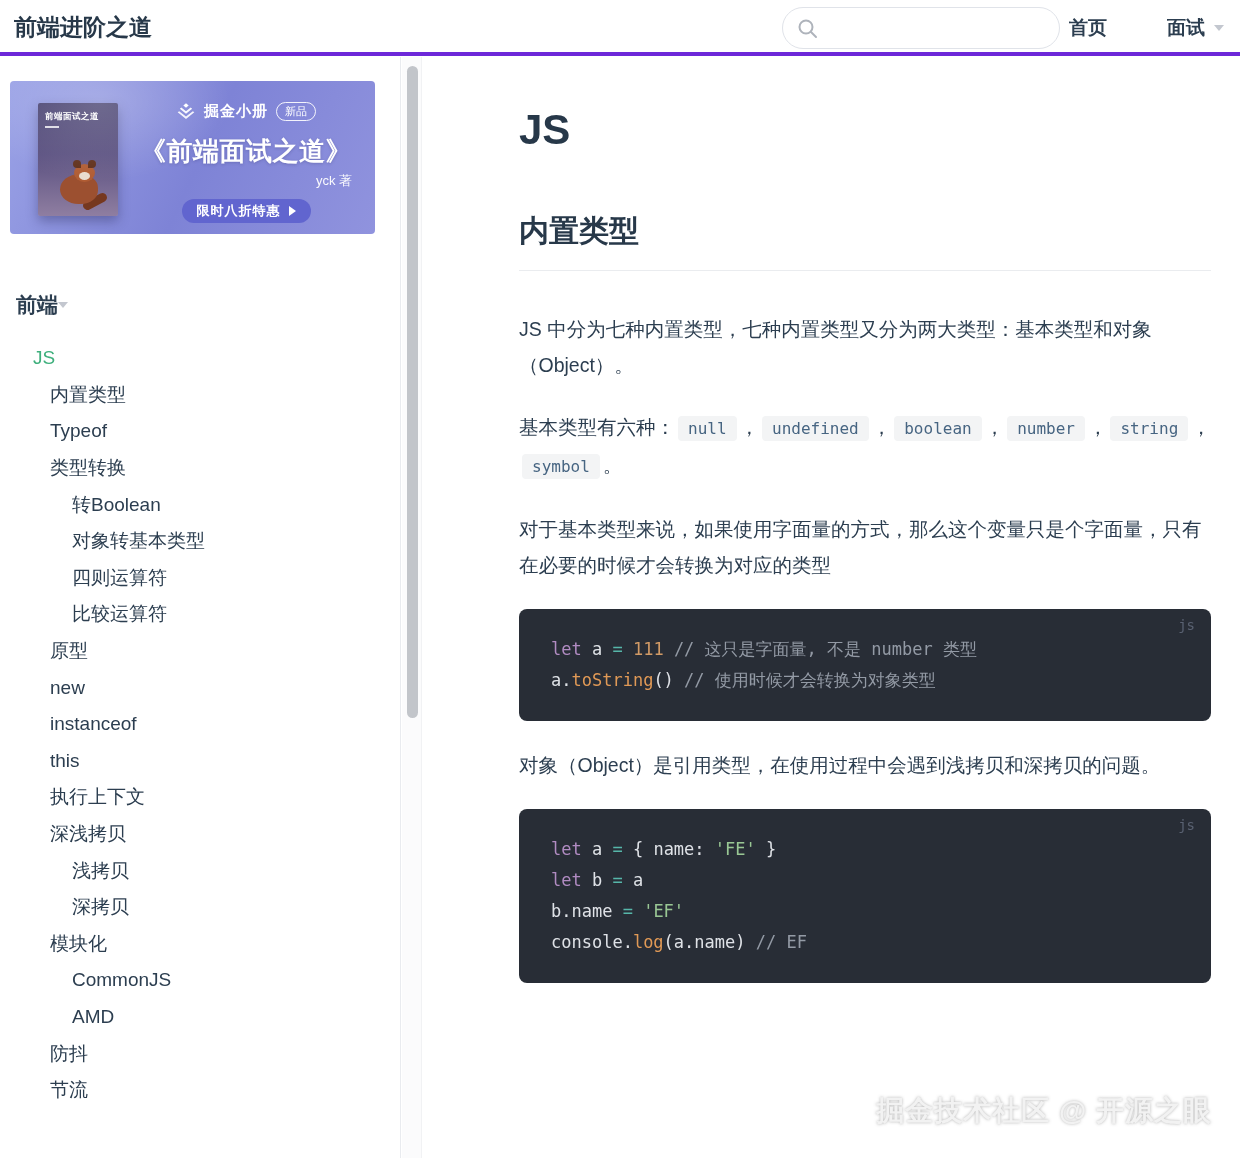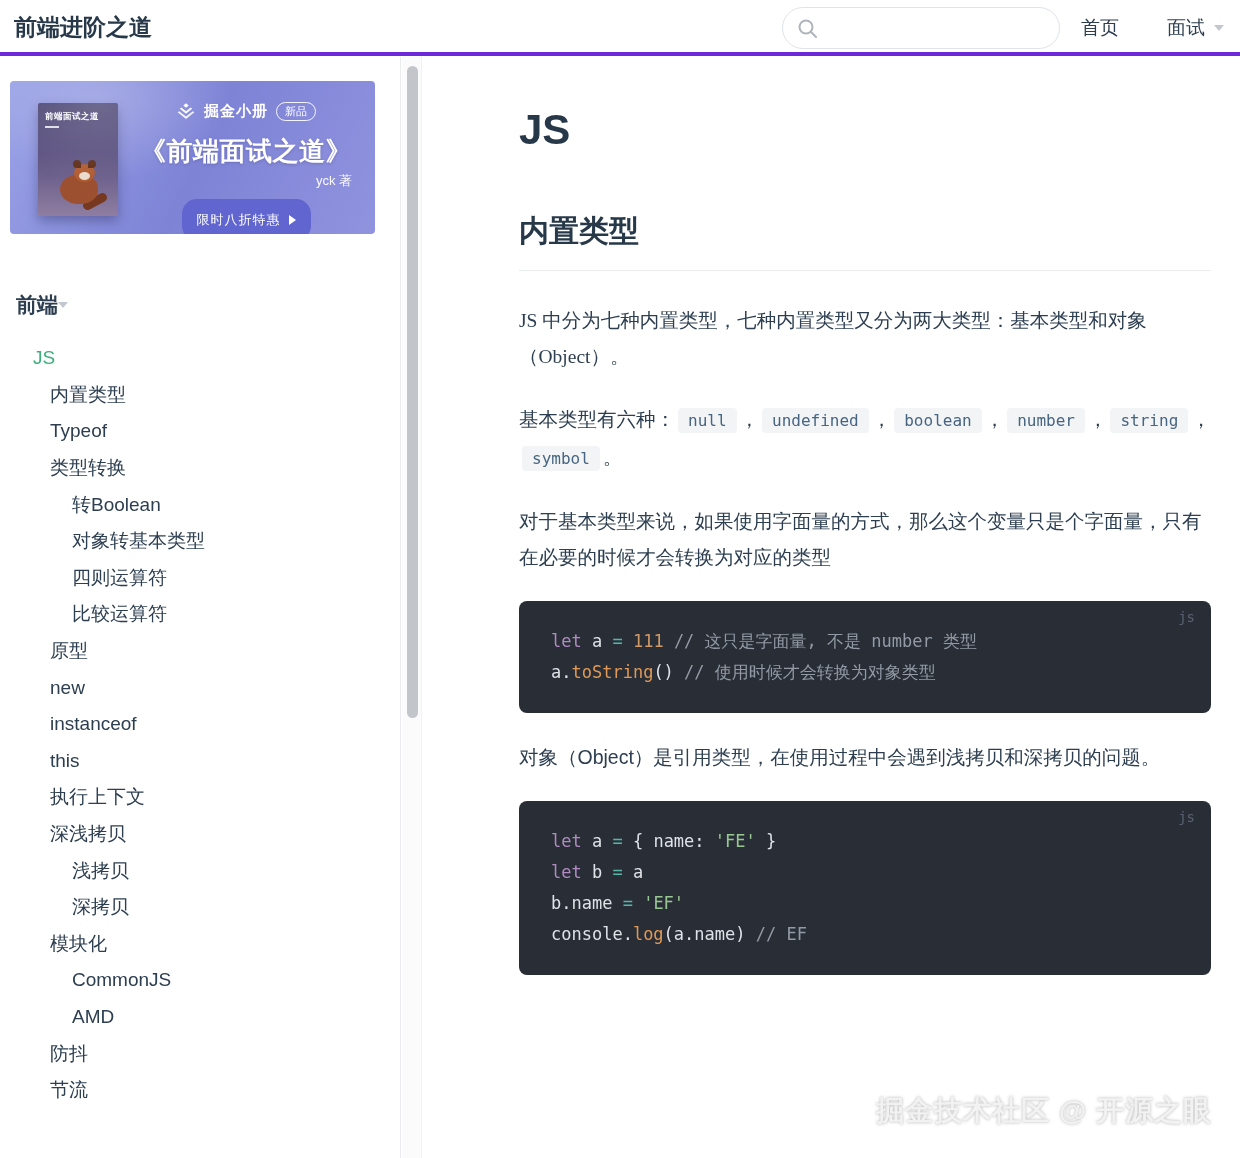--- a/index.html
+++ b/index.html
@@ -12,22 +12,22 @@
 
   
   .header { position:absolute; top:0; left:0; right:0; height:56px; background:#fff;
             border-bottom:4px solid #6d28d9; z-index:30; }
   .site-title { position:absolute; left:14px; top:12px; font-size:23px; font-weight:700; color:#273849; }
   .search-box { position:absolute; left:782px; top:7px; width:278px; height:42px;
                 border:1px solid #e0e3e9; border-radius:22px; background:#fff; }
   .search-box svg { position:absolute; left:13px; top:9px; }
   .search-input { position:absolute; left:44px; top:1px; width:220px; height:38px; border:none; outline:none;
                   font-size:16px; background:transparent; font-family:"Liberation Sans",sans-serif; }
-  .top-nav { position:absolute; right:16px; top:0; height:56px; display:flex; align-items:center; gap:48px;
-             font-size:19px; font-weight:400; color:#2c3e50; }
+  .top-nav { position:absolute; right:16px; top:0; height:56px; display:flex; align-items:center; gap:60px;
+             font-size:19px; font-weight:700; color:#2c3e50; }
   .top-nav .nav-link { display:flex; align-items:center; gap:9px; cursor:pointer; }
   .caret { width:0; height:0; border-left:5.5px solid transparent; border-right:5.5px solid transparent;
            border-top:6.5px solid #c3c7cf; display:inline-block; }
 
   
   .sidebar { position:absolute; top:57px; left:0; width:401px; bottom:0; background:#fff;
              border-right:1px solid #e9ebef; overflow:hidden; z-index:5; }
   .scroll-track { position:absolute; top:57px; left:402px; width:20px; bottom:0; background:#fbfbfc;
                   border-right:1px solid #f1f2f4; z-index:6; }
   .scroll-thumb { position:absolute; top:9px; left:5px; width:11px; height:652px; border-radius:6px; background:#c2c5ca; }
@@ -52,21 +52,21 @@
   .panda-ear1 { left:21px; bottom:40px; } .panda-ear2 { left:36px; bottom:40px; border-radius:50% 50% 50% 0; }
   .panda-face { position:absolute; left:27px; bottom:28px; width:11px; height:8px; background:#e9dccf; border-radius:50%; }
   .banner-right { position:absolute; left:116px; top:20px; width:240px; text-align:center; color:#fff; }
   .brand-row { display:flex; align-items:center; justify-content:center; gap:8px; }
   .brand-text { font-size:15px; font-weight:600; letter-spacing:1px; }
   .badge { border:1px solid rgba(255,255,255,.9); border-radius:10px; font-size:11px; padding:1px 8px; line-height:15px; }
   .banner-title { font-size:26px; font-weight:700; margin-top:13px; letter-spacing:.5px; white-space:nowrap;
                   text-shadow:0 1px 3px rgba(40,40,90,.25); }
   .banner-author { font-size:13px; text-align:right; padding-right:14px; margin-top:3px; opacity:.95; }
   .cta-btn { display:inline-flex; align-items:center; gap:8px; margin-top:9px; background:#6165cf;
-             border-radius:15px; padding:12px 15px; font-size:13px; font-weight:400; letter-spacing:1px;
+             border-radius:15px; padding:3px 15px; font-size:13px; font-weight:700; letter-spacing:1px;
              cursor:pointer; }
   .play-icon { width:0; height:0; border-top:5px solid transparent; border-bottom:5px solid transparent;
                border-left:7px solid #fff; display:inline-block; }
 
   
   .group-row { position:absolute; left:16px; top:234px; display:flex; align-items:center; 
                font-size:21px; font-weight:700; color:#2c3e50; cursor:pointer; }
   .nav-list { position:absolute; left:0; top:283px; right:0; margin:0; padding:0; list-style:none;
               font-size:19px; color:#2c3e50; }
   .nav-item { height:36.6px; display:flex; align-items:center; cursor:pointer; }
@@ -75,21 +75,21 @@
   .nav-item.lvl3 { padding-left:72px; }
   .nav-item.active { color:#3eaf7c; }
 
   
   .main { position:absolute; left:423px; top:57px; right:0; bottom:0; background:#fff; }
   .doc { position:absolute; left:96px; top:0; width:692px; }
   .page-title { margin:48px 0 0; font-size:42px; font-weight:700; color:#273849; line-height:1.2; }
   .section-title { margin:56px 0 0; font-size:30px; font-weight:700; color:#273849;
                    padding-bottom:18px; border-bottom:1px solid #eaecef; }
   .para { font-size:19.5px; line-height:36px; margin:26px 0 0; color:#2c3e50; }
-  .para.first { margin-top:32px;font-family:Liberation Serif, serif; }
+  .para.first { margin-top:40px; }
   .inline-code { background:#f3f4f5; border-radius:4px; padding:3px 10px; margin:0 3px;
                  font-family:"DejaVu Sans Mono","Liberation Mono",monospace; font-size:16px; color:#476582; }
   .doc-link { color:#3eaf7c; text-decoration:none; cursor:pointer; }
 
   .code-block { position:relative; margin-top:26px; background:#282d36; border-radius:8px;
                 padding:25px 32px; color:#dfe2e7; overflow:hidden;
                 font-family:"DejaVu Sans Mono","Liberation Mono",monospace; font-size:17px; }
   .code-line { line-height:31px; white-space:pre; }
   .lang-label { position:absolute; top:8px; right:16px; font-size:14px; color:#5a6272;
                 font-family:"DejaVu Sans Mono","Liberation Mono",monospace; }

